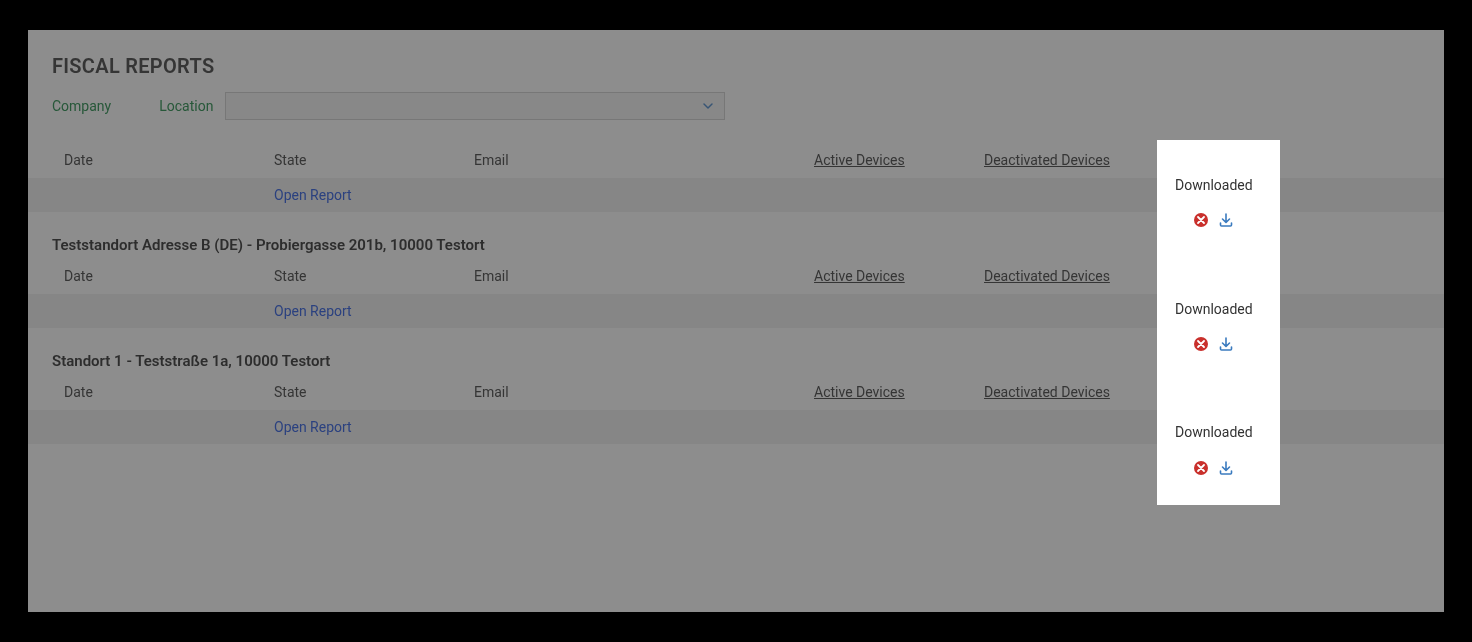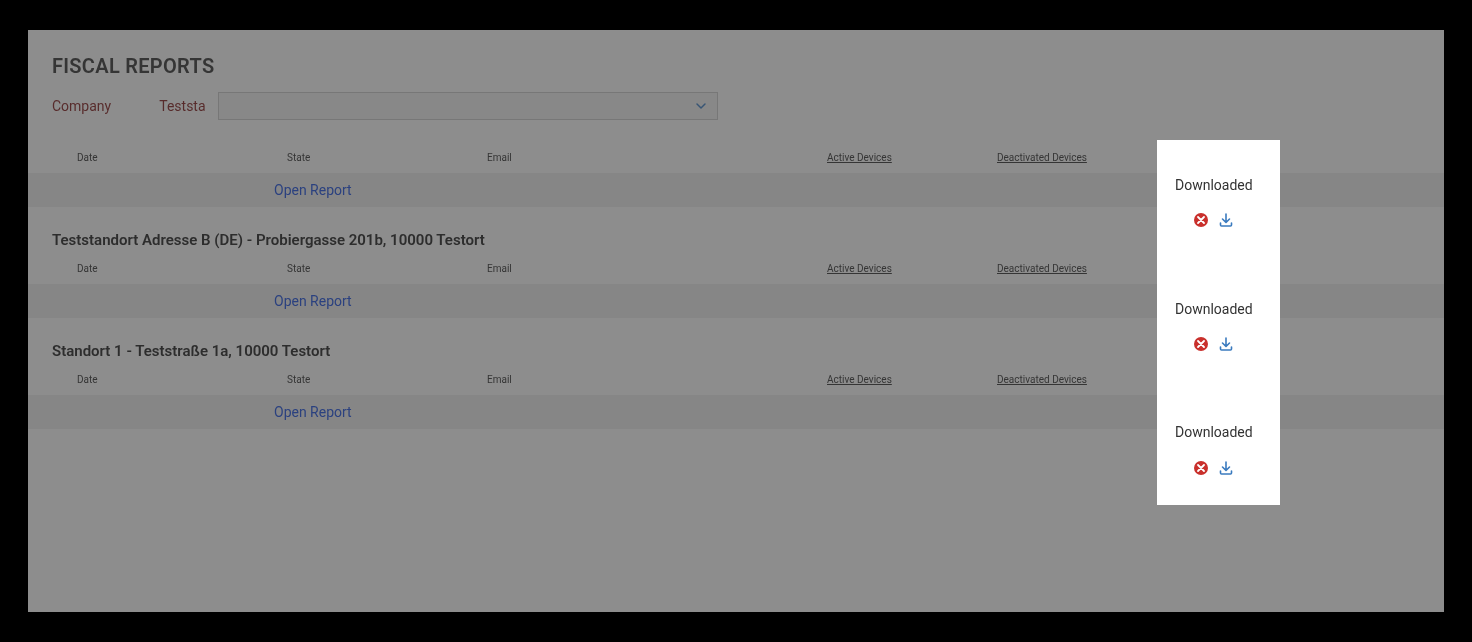--- a/index.html
+++ b/index.html
@@ -44,21 +44,21 @@
       padding: 0 24px;
       margin-bottom: 28px;
     }
     .filter-group {
       display: flex;
       align-items: center;
       gap: 12px;
     }
     .filter-label {
       font-size: 14px;
-      color: #7f1d1d;
+      color: #15803d;
     }
     .select {
       position: relative;
       border: 1px solid #c5c5c5;
       background: #ececec;
       height: 28px;
       display: flex;
       align-items: center;
       padding: 0 30px 0 12px;
       font-size: 14px;
@@ -89,25 +89,24 @@
     .table {
       width: 100%;
     }
     .thead, .trow {
       display: grid;
       grid-template-columns: 210px 200px 340px 170px 180px 180px 80px;
       padding: 6px 12px 6px 36px;
       align-items: center;
     }
     .thead {
-      font-size: 10px;
+      font-size: 14px;
       color: #333;
       padding-top: 4px;
       padding-bottom: 10px;
-      margin-left: 13px;
     }
     .th-center { text-align: left; text-decoration: underline; }
     .th-downloaded { text-align: left; }
     .trow {
       background: #e6e6e6;
       height: 34px;
       font-size: 14px;
       color: #1d4ed8;
     }
     .col-state { }
@@ -188,21 +187,21 @@
 <body>
 
 <div class="page">
   <div class="page-title">FISCAL REPORTS</div>
 
   <div class="filters">
     <div class="filter-group">
       <span class="filter-label">Company</span>
     </div>
     <div class="filter-group">
-      <span class="filter-label">Teststa</span>
+      <span class="filter-label">Location</span>
       <div class="select location">
         <span></span>
         <span class="chev">
           <svg width="12" height="12" viewBox="0 0 12 12">
               <path d="M2 4 L6 8 L10 4" stroke="#3b7bbf" stroke-width="1.5" fill="none" stroke-linecap="round" stroke-linejoin="round"></path>
             </svg>
         </span>
       </div>
     </div>
   </div>

